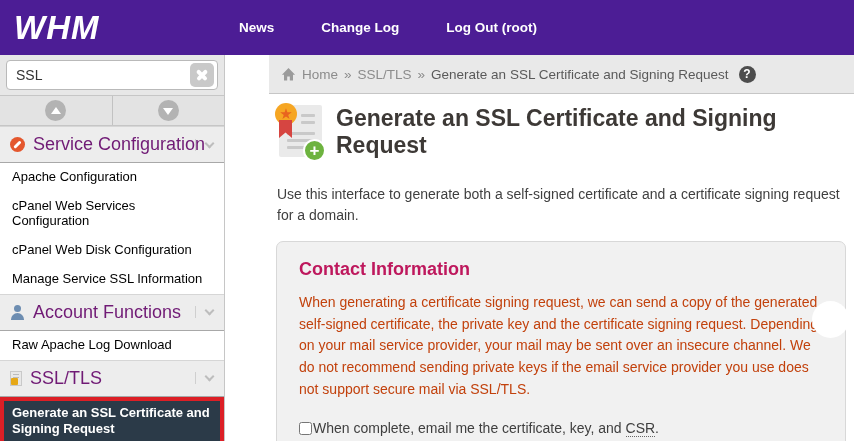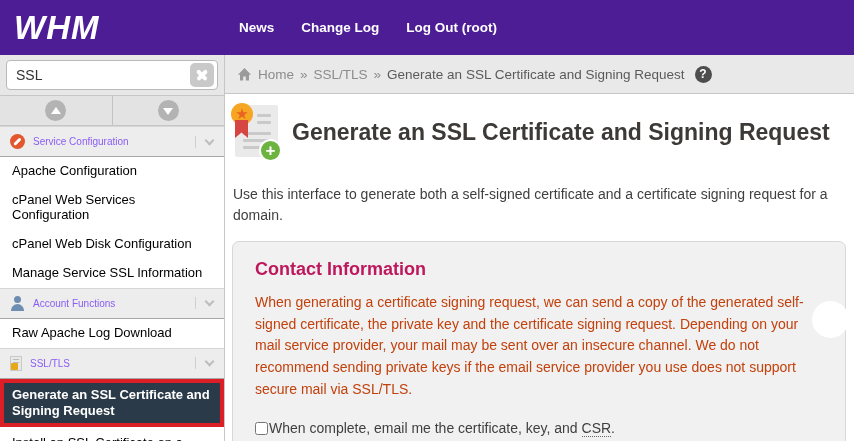--- a/index.html
+++ b/index.html
@@ -4,27 +4,27 @@
 <style>
   * { margin:0; padding:0; box-sizing:border-box; }
   html,body { width:854px; height:441px; overflow:hidden; background:#fff;
               font-family:"Liberation Sans", sans-serif; }
   .page { position:relative; width:854px; height:441px; }
 
   
   .topbar { height:55px; background:#4c1d95; display:flex; align-items:center; }
   .logo { width:225px; padding-left:14px; color:#fff; font-size:33px; font-weight:bold;
           font-style:italic; letter-spacing:1px; }
-  .topnav { display:flex; gap:27px; padding-left:14px; }
+  .topnav { display:flex; gap:47px; padding-left:14px; }
   .topnav a { color:#fff; font-size:13.5px; font-weight:bold; text-decoration:none; cursor:pointer; }
 
   
   .cols { display:flex; height:386px; }
   .sidebar { width:225px; border-right:1px solid #c6c6c6; background:#fff; flex-shrink:0; }
-  .maincol { flex:1; background:#fff; position:relative; }
+  .maincol { flex:1; background:#fff; position:relative;margin-left:44px; }
 
   
   .search-row { background:#e7e7e7; padding:5px 6px; height:40px; }
   .search-wrap { position:relative; height:24px; }
   .search-wrap input { width:100%; height:30px; border:1px solid #b9b9b9; border-radius:4px;
                        padding:0 34px 0 9px; font-size:14px; color:#333; background:#fff;
                        font-family:"Liberation Sans", sans-serif; }
   .clear-btn { position:absolute; right:4px; top:3px; width:24px; height:24px; background:#c9c9c9;
                border:none; border-radius:5px; cursor:pointer; }
   .clear-btn::before, .clear-btn::after { content:""; position:absolute; left:50%; top:50%;
@@ -41,21 +41,21 @@
                 display:flex; align-items:center; justify-content:center; }
   .tri-up   { width:0; height:0; border-left:5px solid transparent; border-right:5px solid transparent;
               border-bottom:7px solid #fff; margin-top:-1px; }
   .tri-down { width:0; height:0; border-left:5px solid transparent; border-right:5px solid transparent;
               border-top:7px solid #fff; margin-bottom:-1px; }
 
   
   .section-hdr { background:#ededed; border-top:1px solid #d6d6d6; border-bottom:1px solid #a8a8a8;
                  padding:7px 10px; display:flex; align-items:center; gap:8px; position:relative;
                  cursor:pointer; }
-  .section-hdr .hdr-label { font-size:10px; color:#8b5cf6; }
+  .section-hdr .hdr-label { font-size:18px; color:#701a75; }
   .hdr-chev { position:absolute; right:9px; top:50%; transform:translateY(-50%);
               border-left:1px solid #cfcfcf; padding:4px 2px 4px 10px; display:flex; align-items:center; }
   .chev { width:7px; height:7px; border-right:2px solid #bdbdbd; border-bottom:2px solid #bdbdbd;
           transform:rotate(45deg); margin-top:-3px; }
   .side-item { padding:7px 12px; font-size:13px; color:#000000; line-height:1.15; cursor:pointer; }
   .side-item.two-line { line-height:1.4; }
   .side-item.selected { background:#2b3a48; color:#fff; font-weight:bold;
                         border:4px solid #dc1f26; padding:4px 8px; line-height:1.25; }
 
   

